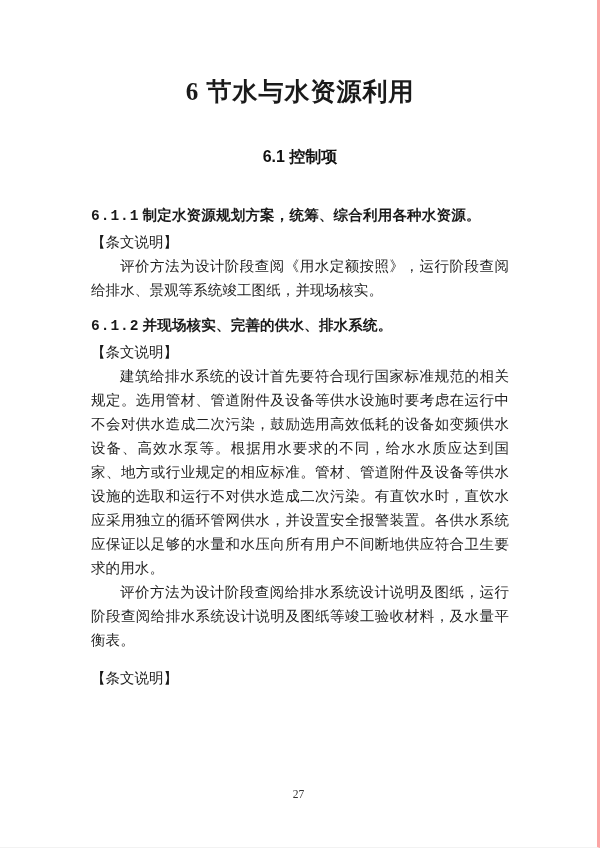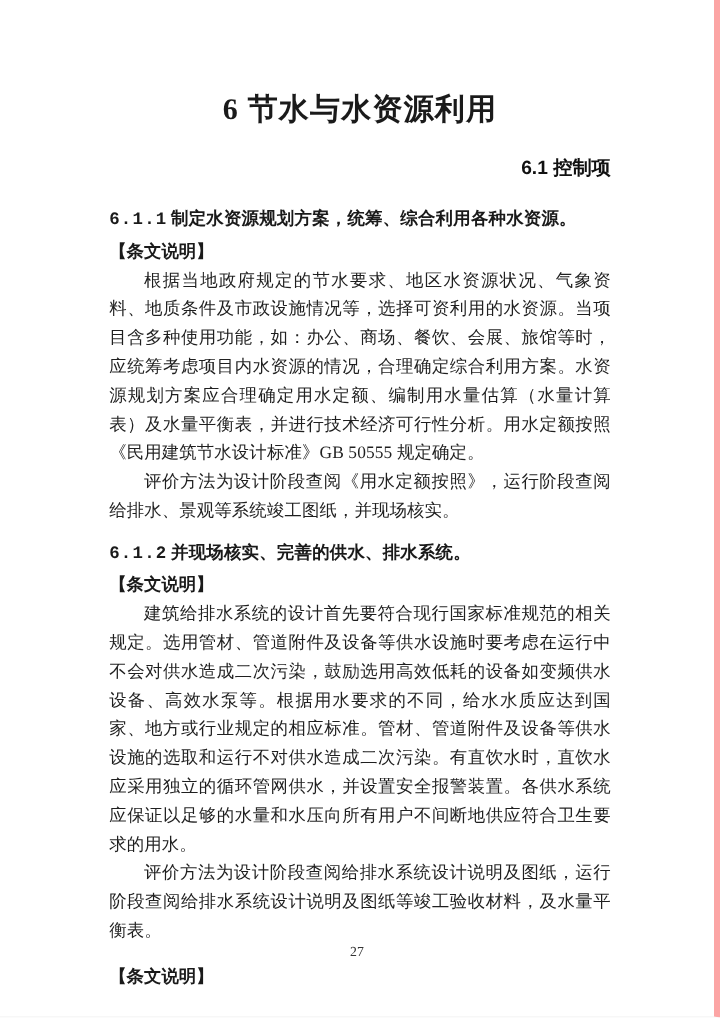--- a/index.html
+++ b/index.html
@@ -7,21 +7,21 @@
     padding: 0;
     background: #ffffff;
   }
   .page {
     position: relative;
     width: 600px;
     height: 848px;
     background: #ffffff;
     box-sizing: border-box;
     overflow: hidden;
-    border-right: 5px solid #fca5a5;
+    border-right: 3px solid #fca5a5;
     border-bottom: 1px solid #f2f2f2;
   }
   .content {
     position: absolute;
     left: 91px;
     top: 0;
     width: 418px;
   }
   .chapter-title {
     font-family: "Liberation Serif", "DejaVu Serif", serif;
@@ -32,42 +32,42 @@
     letter-spacing: 1px;
     margin: 0;
     padding-top: 76px;
     line-height: 32px;
   }
   .section-title {
     font-family: "Liberation Sans", "DejaVu Sans", sans-serif;
     font-size: 16px;
     font-weight: bold;
     color: #111111;
-    text-align: right;
-    margin: 0;
+    text-align: center;
+    margin: 16px;
     padding-top: 22px;
     line-height: 22px;
   }
   .clause-heading {
     font-family: Liberation Mono, monospace;
     font-size: 14.5px;
     font-weight: bold;
     color: #1a1a1a;
     margin: 0;
     line-height: 24px;
     letter-spacing: 0.2px;
   }
   .clause-heading .num {
     letter-spacing: 1px;
     margin-right: 3px;
   }
   .explain-label {
     font-family: "Liberation Serif", "DejaVu Serif", serif;
     font-size: 14.5px;
-    font-weight: bold;
+    font-weight: normal;
     color: #1a1a1a;
     margin: 0;
     line-height: 24px;
   }
   .para {
     font-family: "Liberation Serif", "DejaVu Serif", serif;
     font-size: 14.5px;
     color: #1f1f1f;
     margin: 0;
     line-height: 24px;
@@ -100,21 +100,20 @@
     <h1 class="chapter-title">6  节水与水资源利用</h1>
 
     <h2 class="section-title">6.1 控制项</h2>
 
     <div class="gap-lg"></div>
 
     <div>
       <p class="clause-heading"><span class="num">6.1.1</span><span>制定水资源规划方案，统筹、综合利用各种水资源。</span></p>
       <div class="gap-sm"></div>
       <p class="explain-label">【条文说明】</p>
-      <p class="para">根据当地政府规定的节水要求、地区水资源状况、气象资料、地质条件及市政设施情况等，选择可资利用的水资源。当项目含多种使用功能，如：办公、商场、餐饮、会展、旅馆等时，应统筹考虑项目内水资源的情况，合理确定综合利用方案。水资源规划方案应合理确定用水定额、编制用水量估算（水量计算表）及水量平衡表，并进行技术经济可行性分析。用水定额按照《民用建筑节水设计标准》GB 50555 规定确定。</p>
       <p class="para">评价方法为设计阶段查阅《用水定额按照》，运行阶段查阅给排水、景观等系统竣工图纸，并现场核实。</p>
     </div>
 
     <div class="gap-md"></div>
 
     <div>
       <p class="clause-heading"><span class="num">6.1.2</span><span>并现场核实、完善的供水、排水系统。</span></p>
       <div class="gap-sm"></div>
       <p class="explain-label">【条文说明】</p>
       <p class="para">建筑给排水系统的设计首先要符合现行国家标准规范的相关规定。选用管材、管道附件及设备等供水设施时要考虑在运行中不会对供水造成二次污染，鼓励选用高效低耗的设备如变频供水设备、高效水泵等。根据用水要求的不同，给水水质应达到国家、地方或行业规定的相应标准。管材、管道附件及设备等供水设施的选取和运行不对供水造成二次污染。有直饮水时，直饮水应采用独立的循环管网供水，并设置安全报警装置。各供水系统应保证以足够的水量和水压向所有用户不间断地供应符合卫生要求的用水。</p>

